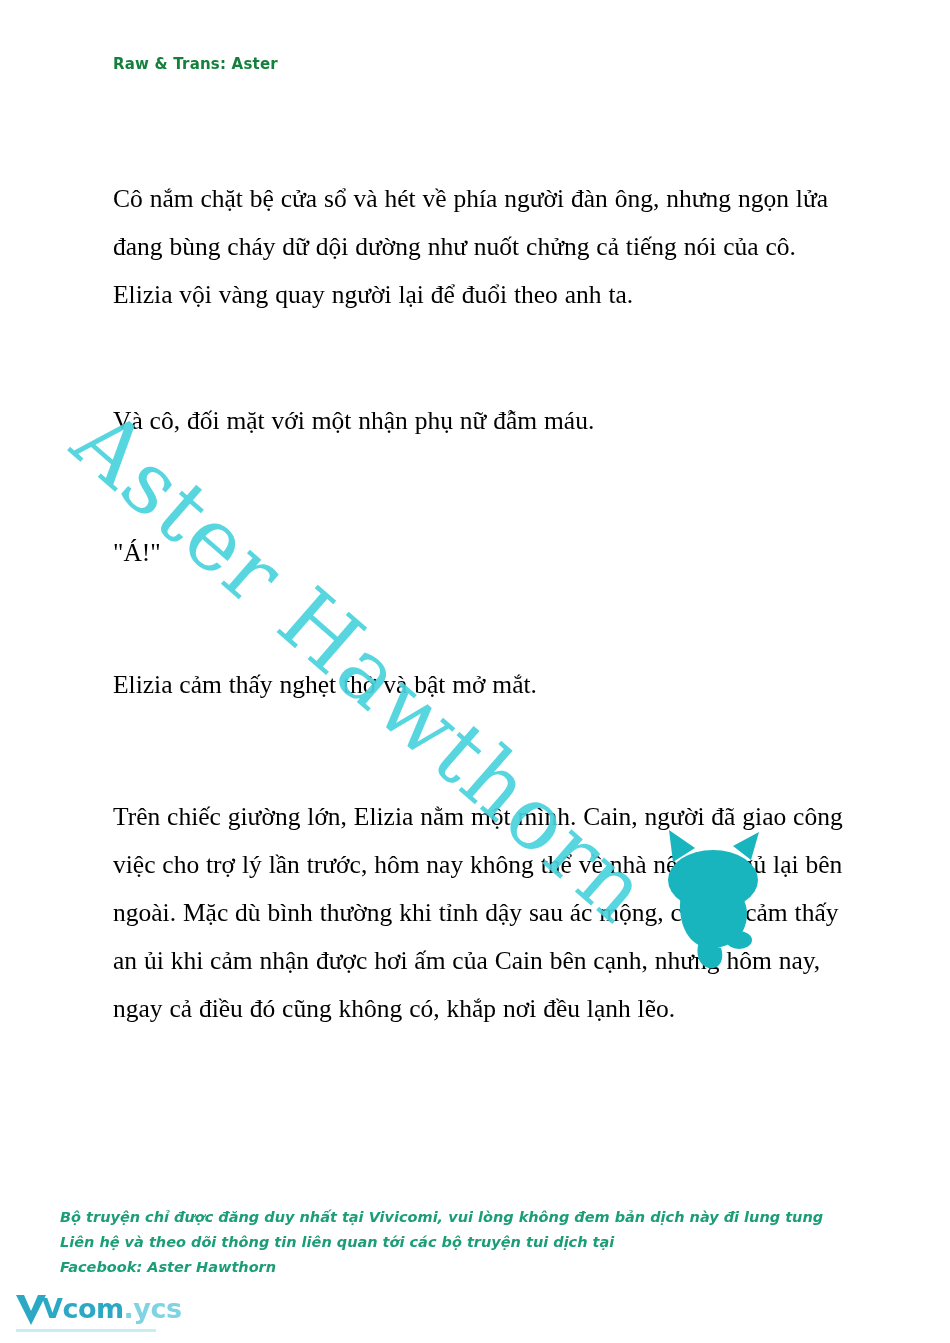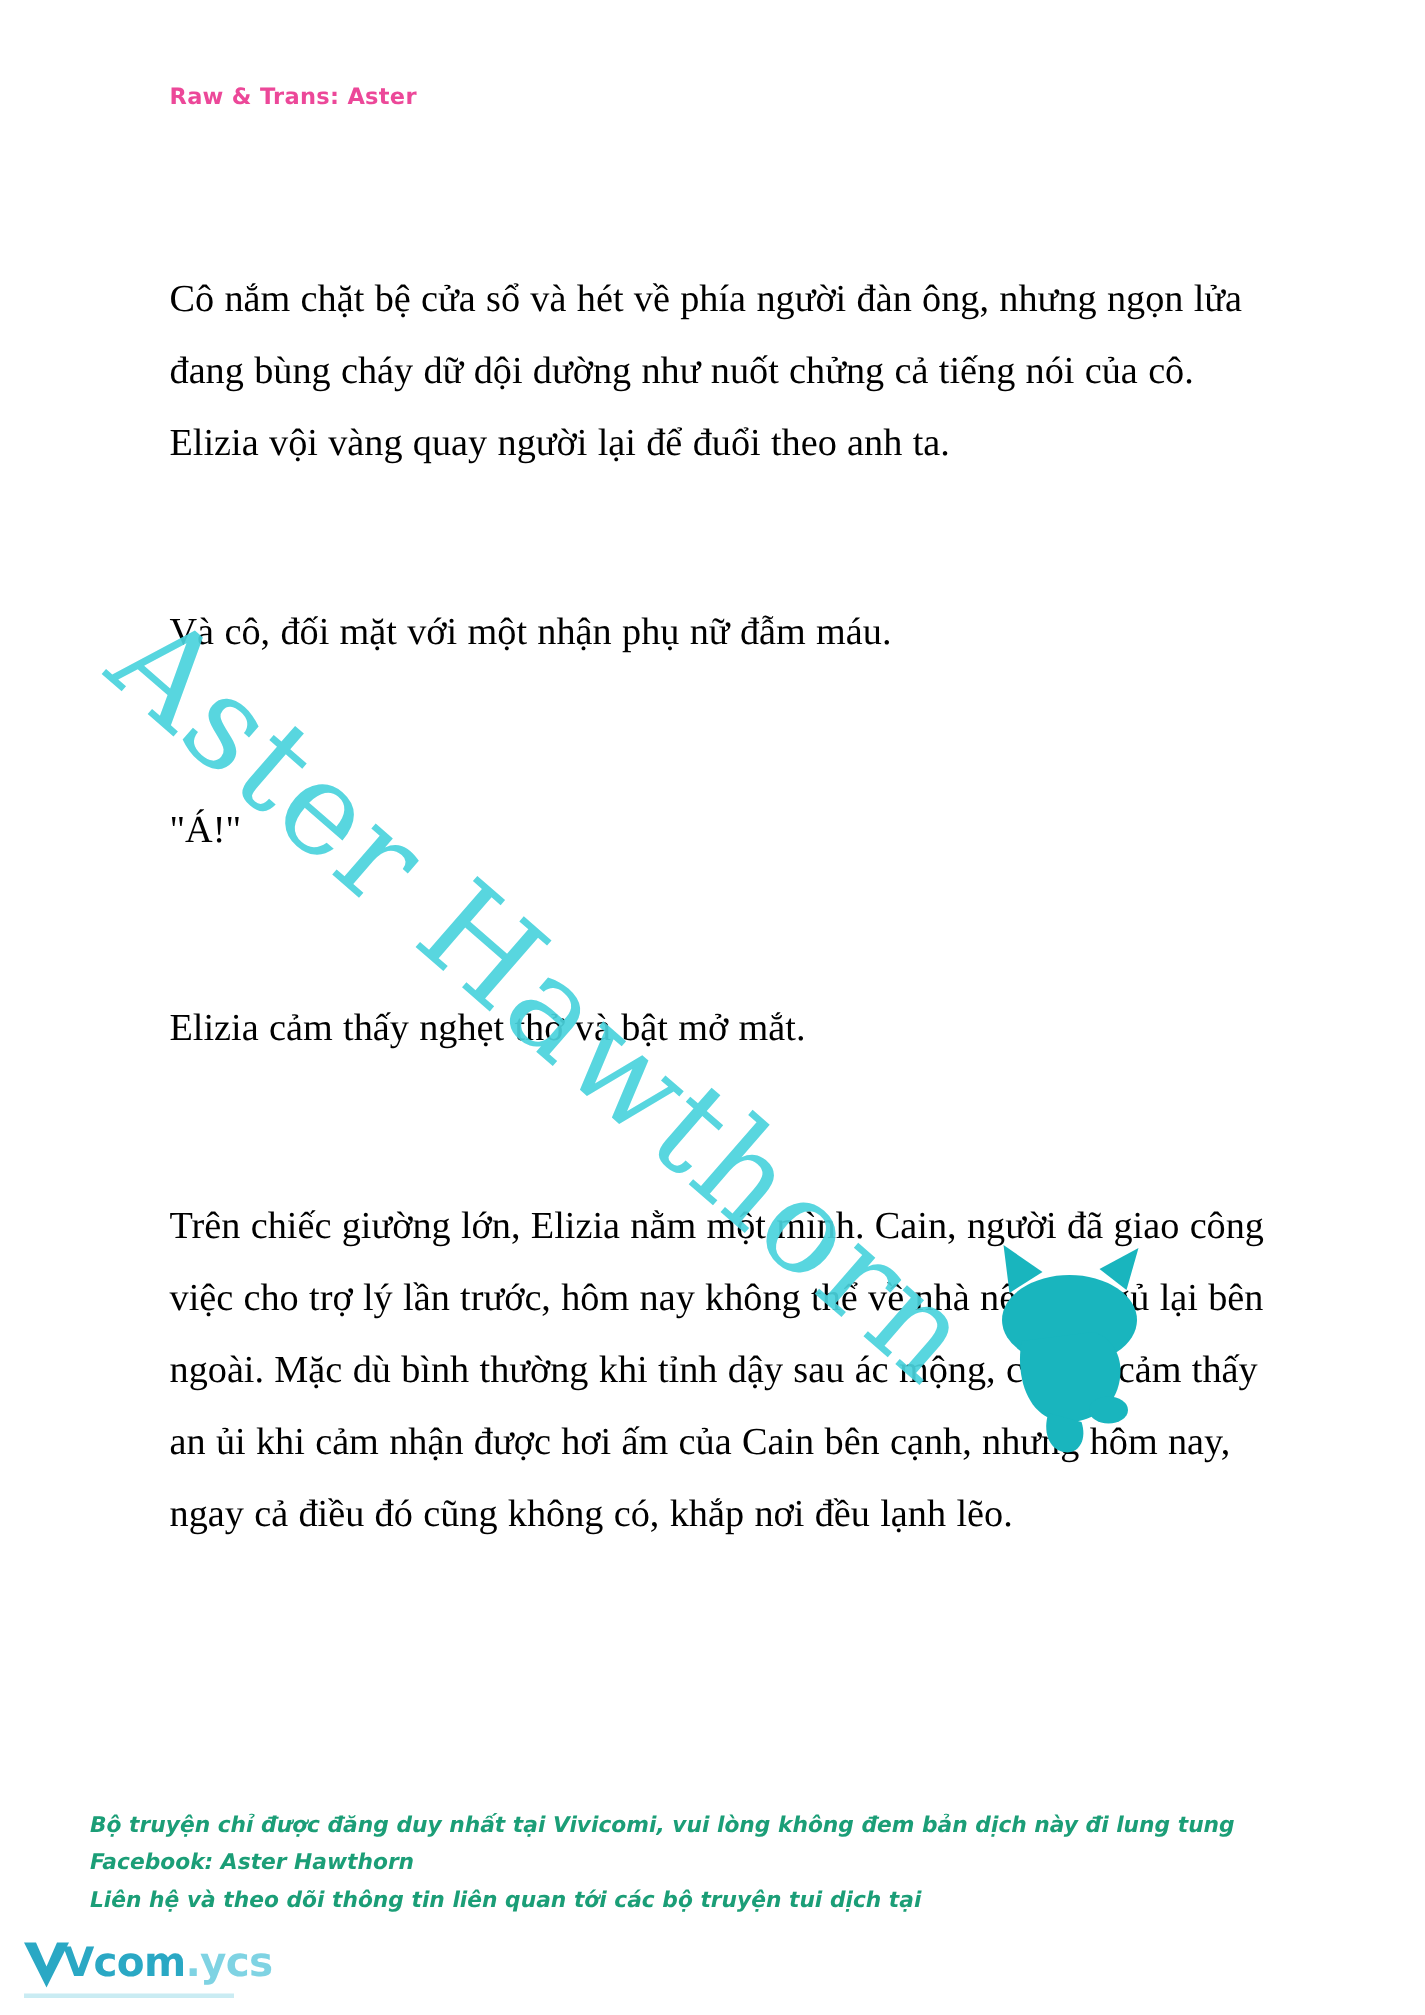--- a/index.html
+++ b/index.html
@@ -24,21 +24,21 @@
   }
 
   
   .header-credit {
     position: absolute;
     top: 55px;
     left: 113px;
     font-family: "DejaVu Sans", sans-serif;
     font-size: 15px;
     font-weight: 700;
-    color: #ec4899;
+    color: #15803d;
     letter-spacing: 0.2px;
   }
 
   
   .body-text {
     position: absolute;
     top: 175px;
     left: 113px;
     width: 730px;
     z-index: 3;
@@ -174,22 +174,22 @@
         <ellipse cx="58" cy="58" rx="45" ry="30"></ellipse>
         <path d="M26 72 C22 96, 30 118, 46 124 C62 130, 84 122, 90 104 C96 86, 88 70, 74 66 Z"></path>
         <path d="M44 120 C40 132, 44 144, 54 146 C64 148, 70 138, 66 126 Z"></path>
         <ellipse cx="84" cy="118" rx="13" ry="9"></ellipse>
       </g>
     </svg>
   </div>
 
   <div class="footer-note">
     <div>Bộ truyện chỉ được đăng duy nhất tại Vivicomi, vui lòng không đem bản dịch này đi lung tung</div>
+    <div>Liên hệ và theo dõi thông tin liên quan tới các bộ truyện tui dịch tại</div>
     <div>Facebook: Aster Hawthorn</div>
-    <div>Liên hệ và theo dõi thông tin liên quan tới các bộ truyện tui dịch tại</div>
   </div>
 
   <div class="logo">
     <div class="logo-mark">
       <svg width="34" height="36" viewBox="0 0 34 36" xmlns="http://www.w3.org/2000/svg">
         <path d="M2 4 L17 34 L32 4 L24 4 L17 20 L10 4 Z" fill="#2aa8c4"></path>
       </svg>
     </div>
     <div class="logo-text">
       <span>Vcom</span><span class="dim">.ycs</span>

